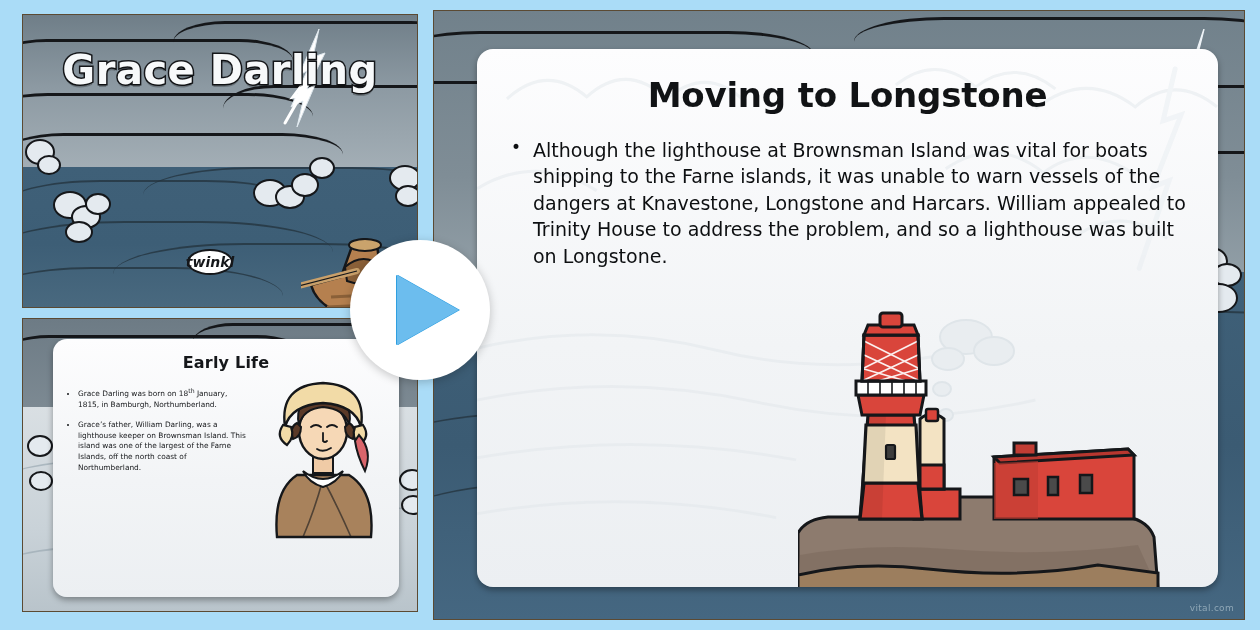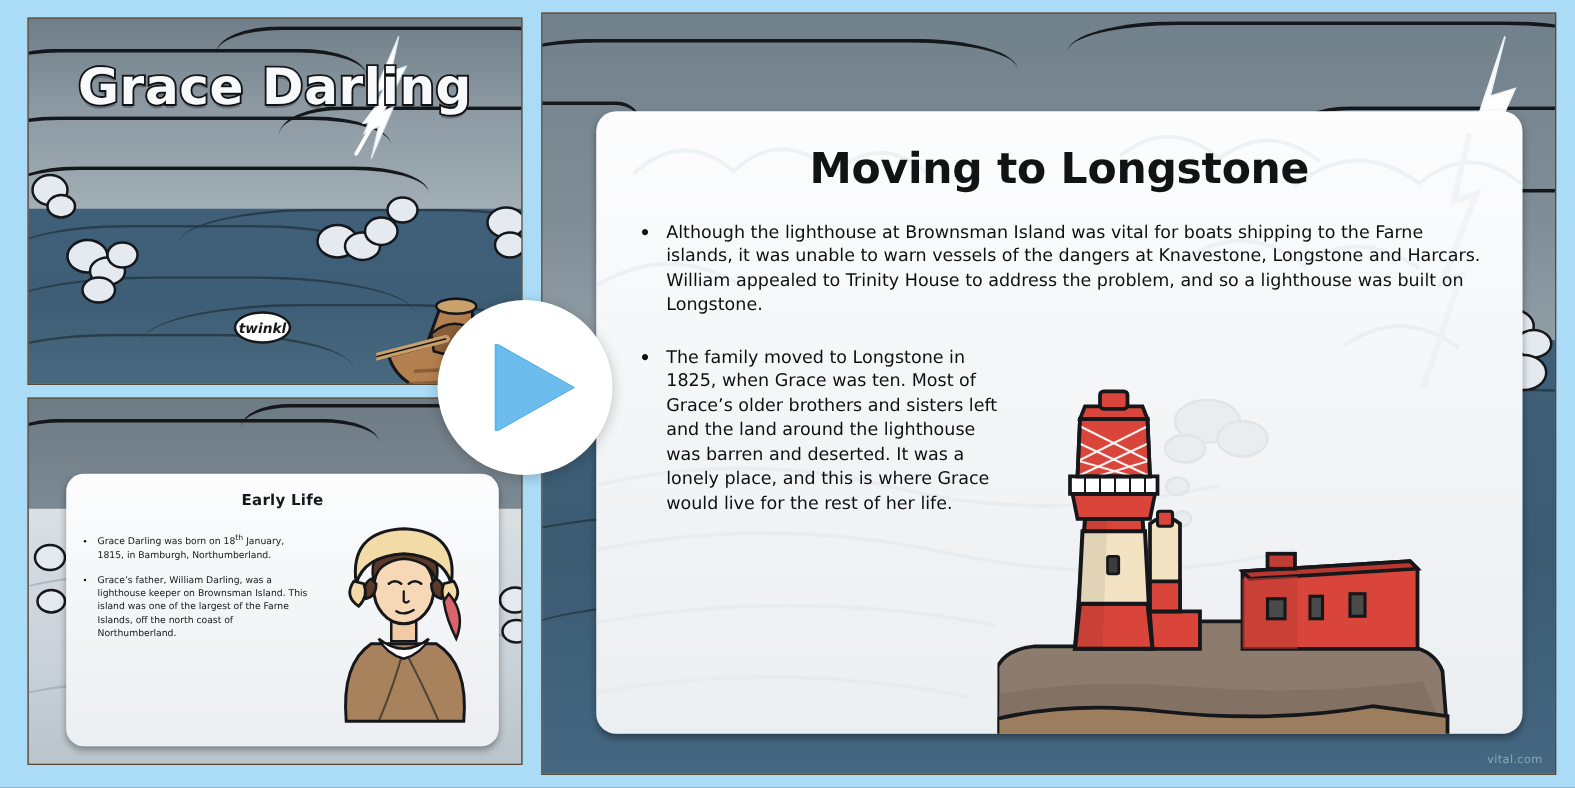--- a/index.html
+++ b/index.html
@@ -60,40 +60,39 @@
     letter-spacing:.5px;
     color:#f7f9fa;
     -webkit-text-stroke:3px #15171a;
     paint-order:stroke fill;
     text-shadow:0 3px 0 rgba(0,0,0,.25);
   }
   .twinkl-cloud{
     position:absolute;
     background:#fff;border:2px solid #15171a;border-radius:50%;
     display:flex;align-items:center;justify-content:center;
-    font-size:11px;font-style:italic;font-weight:bold;color:#15171a;
+    font-size:14px;font-style:italic;font-weight:bold;color:#15171a;
     font-family:"DejaVu Sans", sans-serif;
   }
   .boat{position:absolute;}
 
   
   #slide2{left:22px;top:318px;width:396px;height:294px;}
   #slide2 .sky{height:34%;background:linear-gradient(180deg,#6d7b85 0%,#7e8b94 100%);}
   #slide2 .sea{height:70%;background:linear-gradient(180deg,#d9dfe3 0%,#c9d2d8 60%,#b9c4cb 100%);}
   .card{
     position:absolute;
     background:linear-gradient(180deg,#fdfdfe 0%,#f2f4f6 55%,#eceff2 100%);
     border-radius:14px;
     box-shadow:0 3px 6px rgba(0,0,0,.35);
     overflow:hidden;
-    margin-top:40px;
   }
   #card2{left:30px;top:20px;right:18px;bottom:14px;}
   .card-title-2{
-    text-align:center;font-weight:bold;font-size:12px;color:#15171a;
+    text-align:center;font-weight:bold;font-size:16px;color:#15171a;
     margin-top:14px;letter-spacing:.2px;
   }
   .bullets-2{
     position:absolute;left:14px;top:48px;width:180px;
     font-size:7.4px;line-height:1.45;color:#15171a;
   }
   .bullets-2 li{margin-bottom:9px;}
   .bullets-2 ul{margin:0;padding-left:11px;}
   .portrait{position:absolute;right:16px;top:40px;width:120px;height:160px;}
 
@@ -117,21 +116,21 @@
     position:relative;z-index:2;
   }
   .main-bullets{
     position:relative;z-index:2;
     margin:22px 0 0 0;padding:0 28px 0 34px;
     list-style:none;
     color:#0d0f11;
   }
   .main-bullets li{
     position:relative;
-    font-size:14px;
+    font-size:19px;
     line-height:1.39;
     margin-bottom:22px;
     padding-left:22px;
   }
   .main-bullets li::before{
     content:"•";
     position:absolute;left:0;top:-1px;
     font-size:17px;
   }
   #bullet2{width:278px;}
@@ -307,21 +306,20 @@
           <path d="M0 410 Q160 382 320 412"></path>
           <path d="M0 466 Q150 440 300 470"></path>
         </g>
         <path d="M700 20 L688 72 L706 66 L678 138 L694 132 L664 220" fill="none" stroke="#e8edf1" stroke-width="5" stroke-linecap="round"></path>
       </svg>
 
       <div class="main-title">Moving to Longstone</div>
 
       <ul class="main-bullets">
         <li>Although the lighthouse at Brownsman Island was vital for boats shipping to the Farne islands, it was unable to warn vessels of the dangers at Knavestone, Longstone and Harcars. William appealed to Trinity House to address the problem, and so a lighthouse was built on Longstone.</li>
-        <li id="bullet2">The family moved to Longstone in 1825, when Grace was ten. Most of Grace’s older brothers and sisters left and the land around the lighthouse was barren and deserted. It was a lonely place, and this is where Grace would live for the rest of her life.</li>
       </ul>
 
       <svg style="position:absolute;right:0;bottom:0;width:420px;height:290px;z-index:3;" viewBox="0 0 420 290">
 
         <g fill="#e9edf0" stroke="#dfe5e9" stroke-width="2">
           <ellipse cx="168" cy="40" rx="26" ry="17"></ellipse>
           <ellipse cx="196" cy="54" rx="20" ry="14"></ellipse>
           <ellipse cx="150" cy="62" rx="16" ry="11"></ellipse>
           <ellipse cx="144" cy="92" rx="9" ry="7"></ellipse>
           <ellipse cx="148" cy="118" rx="7" ry="6"></ellipse>

